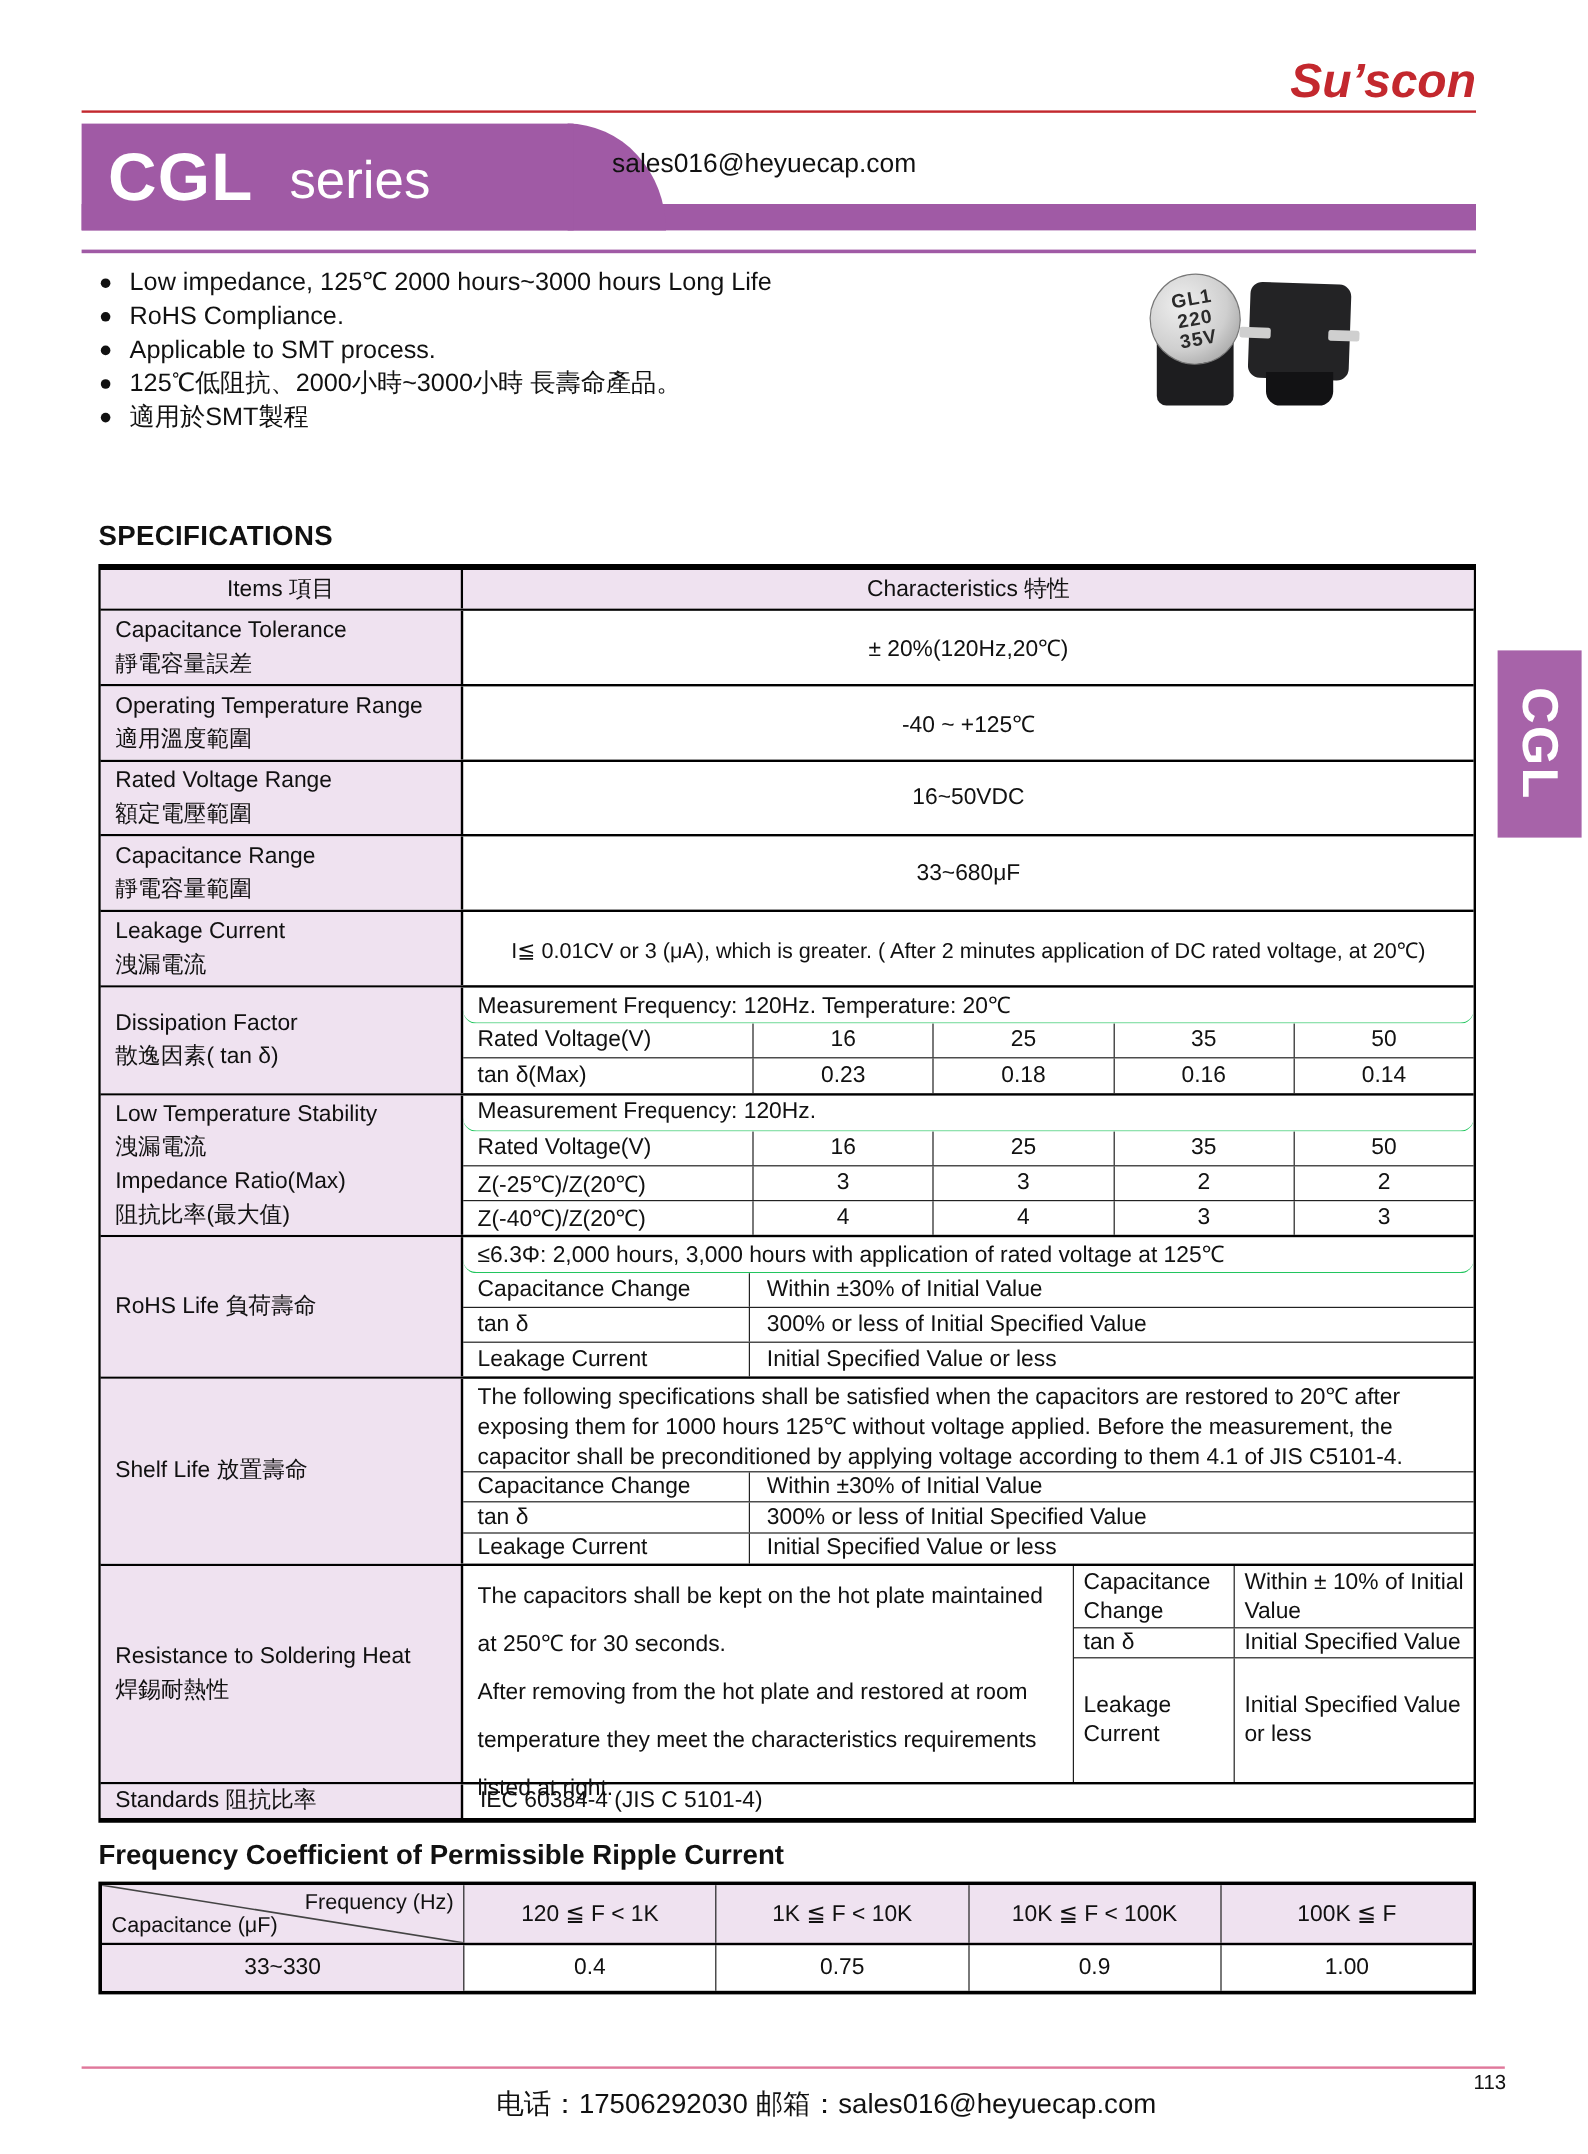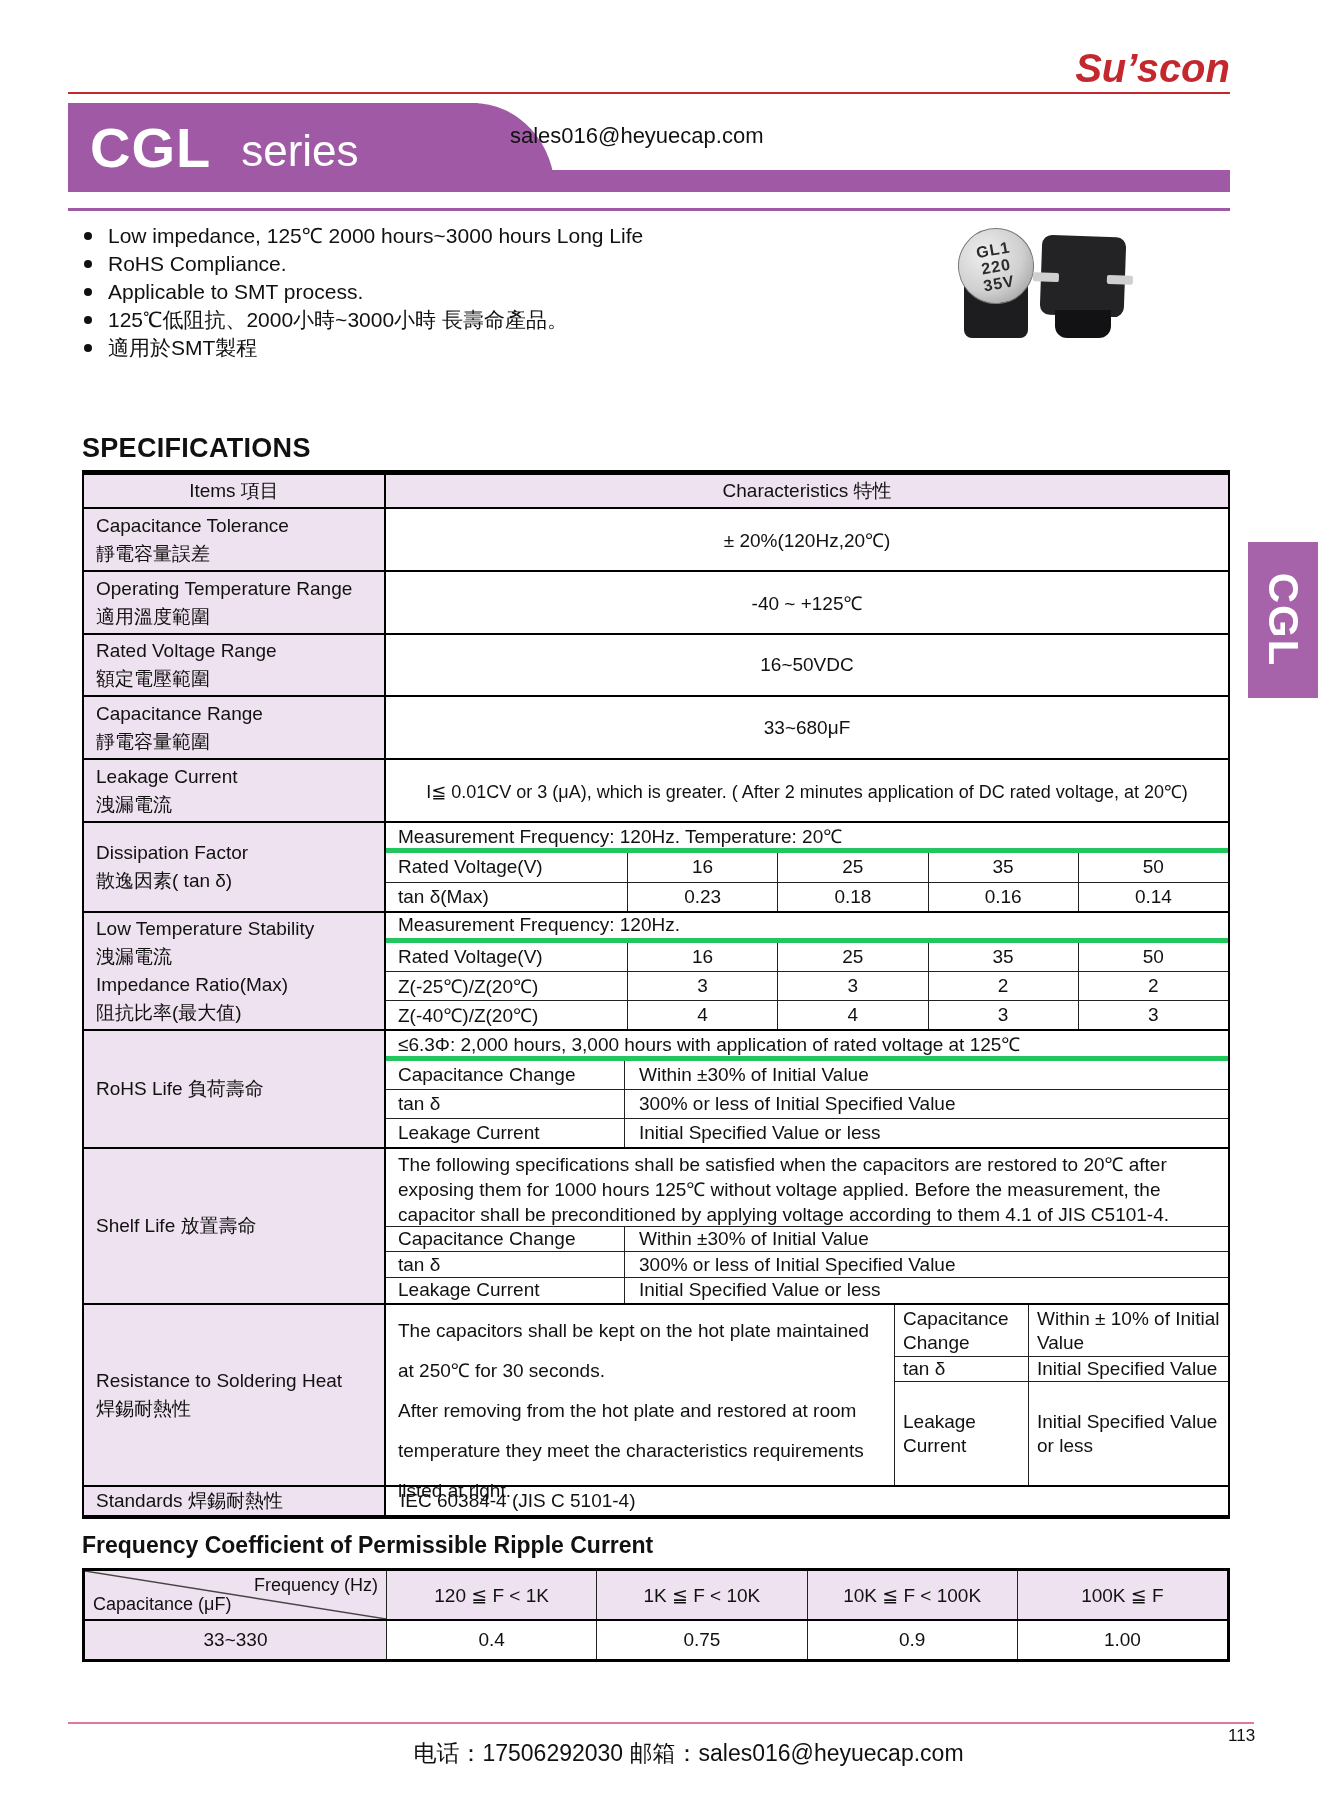--- a/index.html
+++ b/index.html
@@ -40,21 +40,21 @@
   .cap2-body { position:absolute; left:0; top:0; width:84px; height:80px; background:#232325; border-radius:10px; transform:rotate(2deg); }
   .cap2-lead { position:absolute; width:26px; height:9px; background:#cfcfcf; top:38px; border-radius:2px; }
   .cap2-lead.left { left:-8px; } .cap2-lead.right { right:-8px; }
   .cap2-can { position:absolute; left:14px; top:74px; width:56px; height:28px; background:#121214; border-radius:0 0 12px 12px; }
 
   
   .side-tab { position:absolute; left:1248px; top:542px; width:70px; height:156px; background:#a763a9; display:flex; align-items:center; justify-content:center; }
   .side-tab span { color:#fff; font-weight:bold; font-size:42px; letter-spacing:2px; transform:rotate(90deg); }
 
   
-  .spec-heading { position:absolute; left:82px; top:433px; font-size:27px; font-weight:bold; letter-spacing:0.3px; }
+  .spec-heading { position:absolute; left:82px; top:433px; font-size:23px; font-weight:bold; letter-spacing:0.3px; }
   .spec-table { position:absolute; left:82px; top:470px; width:1148px; border:2px solid #000; border-top-width:5px; border-bottom-width:4px; font-size:19px; background:#fff; }
   .srow { display:flex; border-top:2px solid #000; }
   .srow:first-child { border-top:none; }
   .cell-items { width:302px; min-width:302px; background:#efe2f0; border-right:2px solid #000; padding:4px 0 4px 12px;
                 display:flex; flex-direction:column; justify-content:center; }
   .cell-items .lbl { line-height:28px; }
   .cell-items.center { align-items:center; padding-left:0; }
   .cell-chars { flex:1; display:flex; flex-direction:column; min-width:0; }
   .vcenter { display:flex; align-items:center; justify-content:center; height:100%; }
   .r-header { height:32px; }
@@ -62,21 +62,21 @@
   .r-header .head { flex:1; background:#efe2f0; }
   .r-captol,.r-optemp,.r-caprange,.r-leakage { height:63px; }
   .r-ratedv { height:62px; }
   .r-diss { height:90px; }
   .r-lowtemp,.r-loadlife { height:118px; }
   .r-shelf { height:156px; }
   .r-solder { height:182px; }
   .r-standards { height:30px; }
   .nowrap { white-space:nowrap; font-size:18px; }
 
-  .sub-condition { display:flex; align-items:center; padding-left:12px; border-bottom:5px solid #22c55e; }
+  .sub-condition { display:flex; align-items:center; padding-left:12px; border-bottom:1px solid #22c55e;border-radius:11px; }
   .sub-grid { display:flex; }
   .sub-grid.bb { border-bottom:1px solid #222; }
   .sg-label { width:242px; min-width:242px; display:flex; align-items:center; padding-left:12px; border-right:1px solid #222; }
   .sg-val { flex:1; display:flex; align-items:center; justify-content:center; border-right:1px solid #222; }
   .sg-val:last-child { border-right:none; }
   .h30 { height:30px; } .h29 { height:29px; } .h26 { height:26px; }
 
   .kv-row { display:flex; }
   .kv-row.bb { border-bottom:1px solid #222; }
   .kv-key { width:239px; min-width:239px; display:flex; align-items:center; padding-left:12px; border-right:1px solid #222; }
@@ -361,21 +361,21 @@
               <div class="sold-k">Leakage Current</div>
               <div class="sold-v">Initial Specified Value or less</div>
             </div>
           </div>
         </div>
       </div>
     </div>
 
     <div class="srow r-standards">
       <div class="cell-items">
-        <span class="lbl">Standards 焊錫耐熱性</span>
+        <span class="lbl">Standards 阻抗比率</span>
       </div>
       <div class="cell-chars">
         <div class="std-value">IEC 60384-4 (JIS C 5101-4)</div>
       </div>
     </div>
 
   </div>
 
   <div class="freq-heading">Frequency Coefficient of Permissible Ripple Current</div>
   <div class="freq-table">

